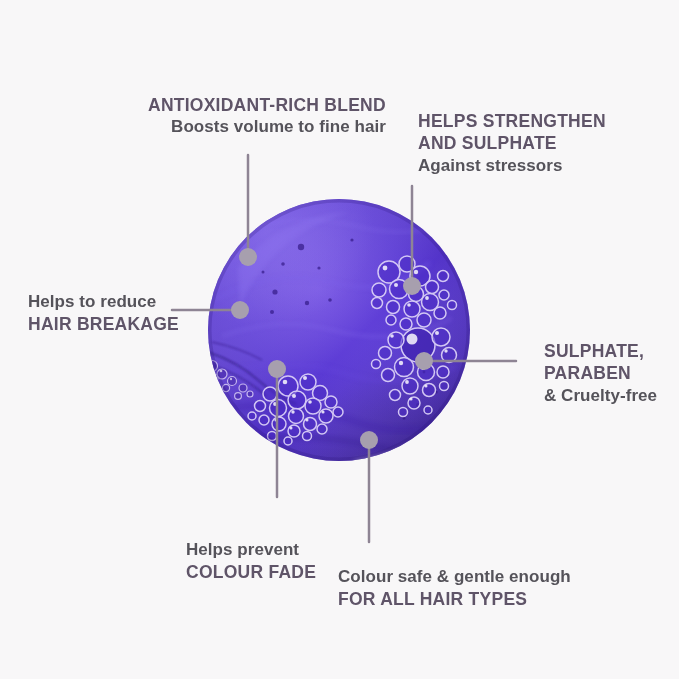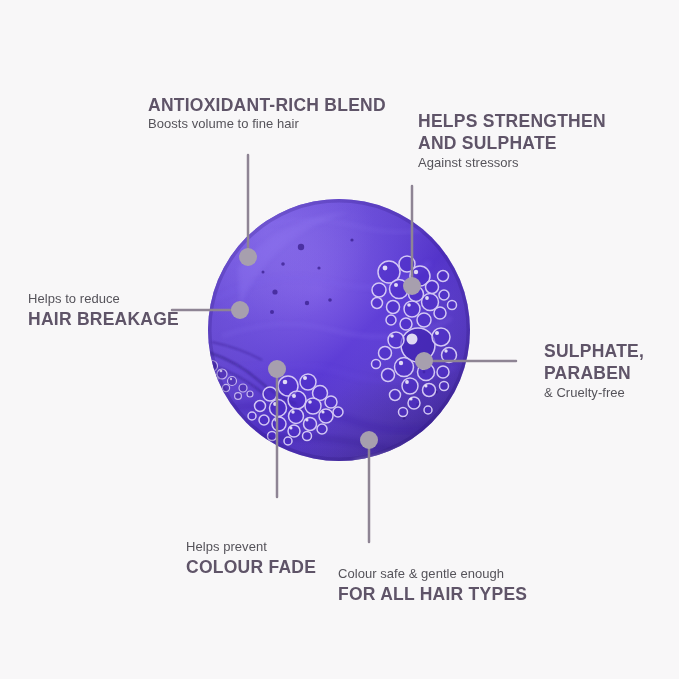--- a/index.html
+++ b/index.html
@@ -39,28 +39,28 @@
     white-space: nowrap;
   }
   .callout .strong {
     font-weight: bold;
     font-size: 17.5px;
     letter-spacing: 0.25px;
     color: #5f5468;
     display: block;
   }
   .callout .light {
-    font-weight: normal;
-    font-size: 13px;
+    font-weight: bold;
+    font-size: 17px;
     letter-spacing: 0.05px;
     color: #55535a;
     display: block;
   }
   
-  #callout-antioxidant { left: 148px; top: 94px; }
+  #callout-antioxidant { left: 148px; top: 94px; text-align: right; }
   #callout-strengthen  { left: 418px; top: 110px; }
   #callout-breakage    { left: 16px;  top: 291px; text-align: left; margin-left: 12px; }
   #callout-sulphate    { left: 528px; top: 340px; margin-left: 16px; }
   #callout-colourfade  { left: 186px; top: 539px; }
   #callout-hairtypes   { left: 338px; top: 566px; }
 </style>
 </head>
 <body>
 
 <div id="infographic">

